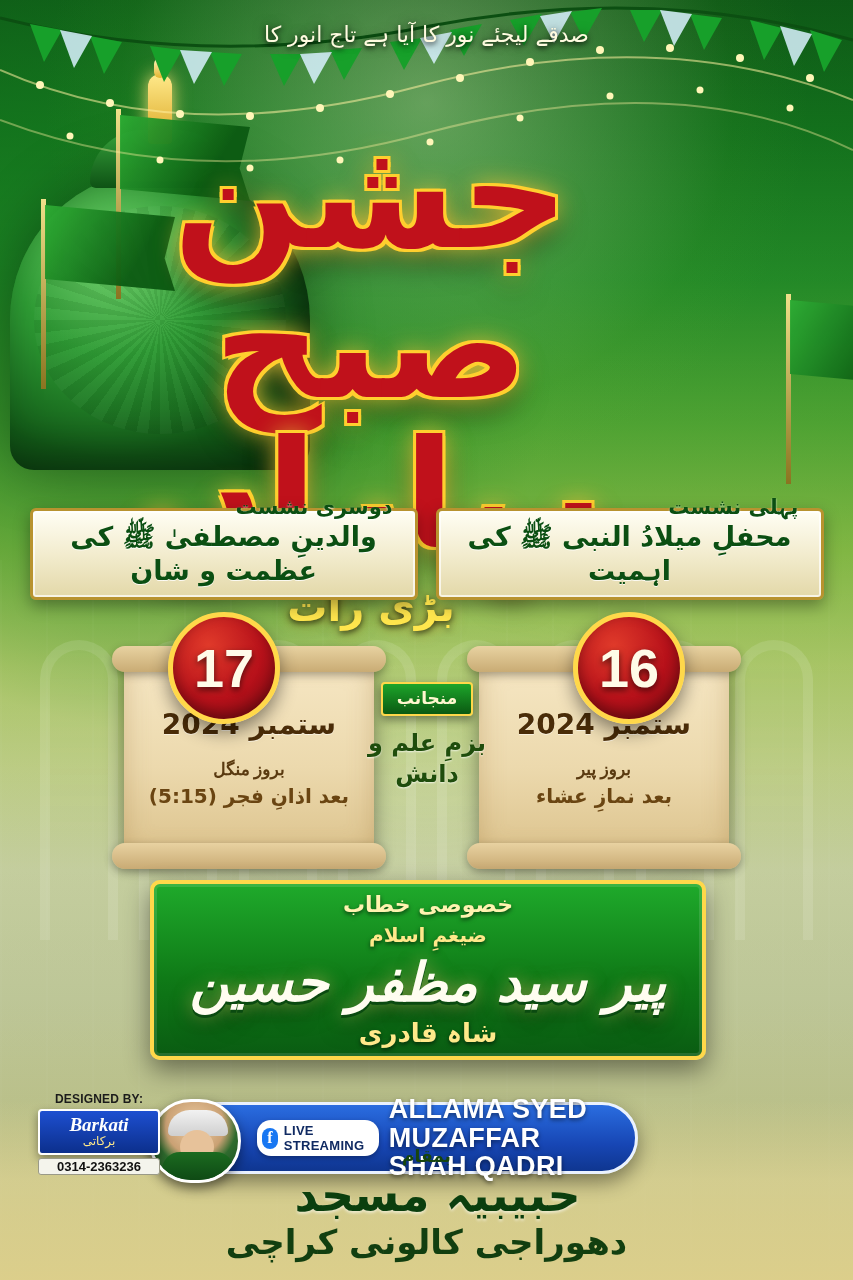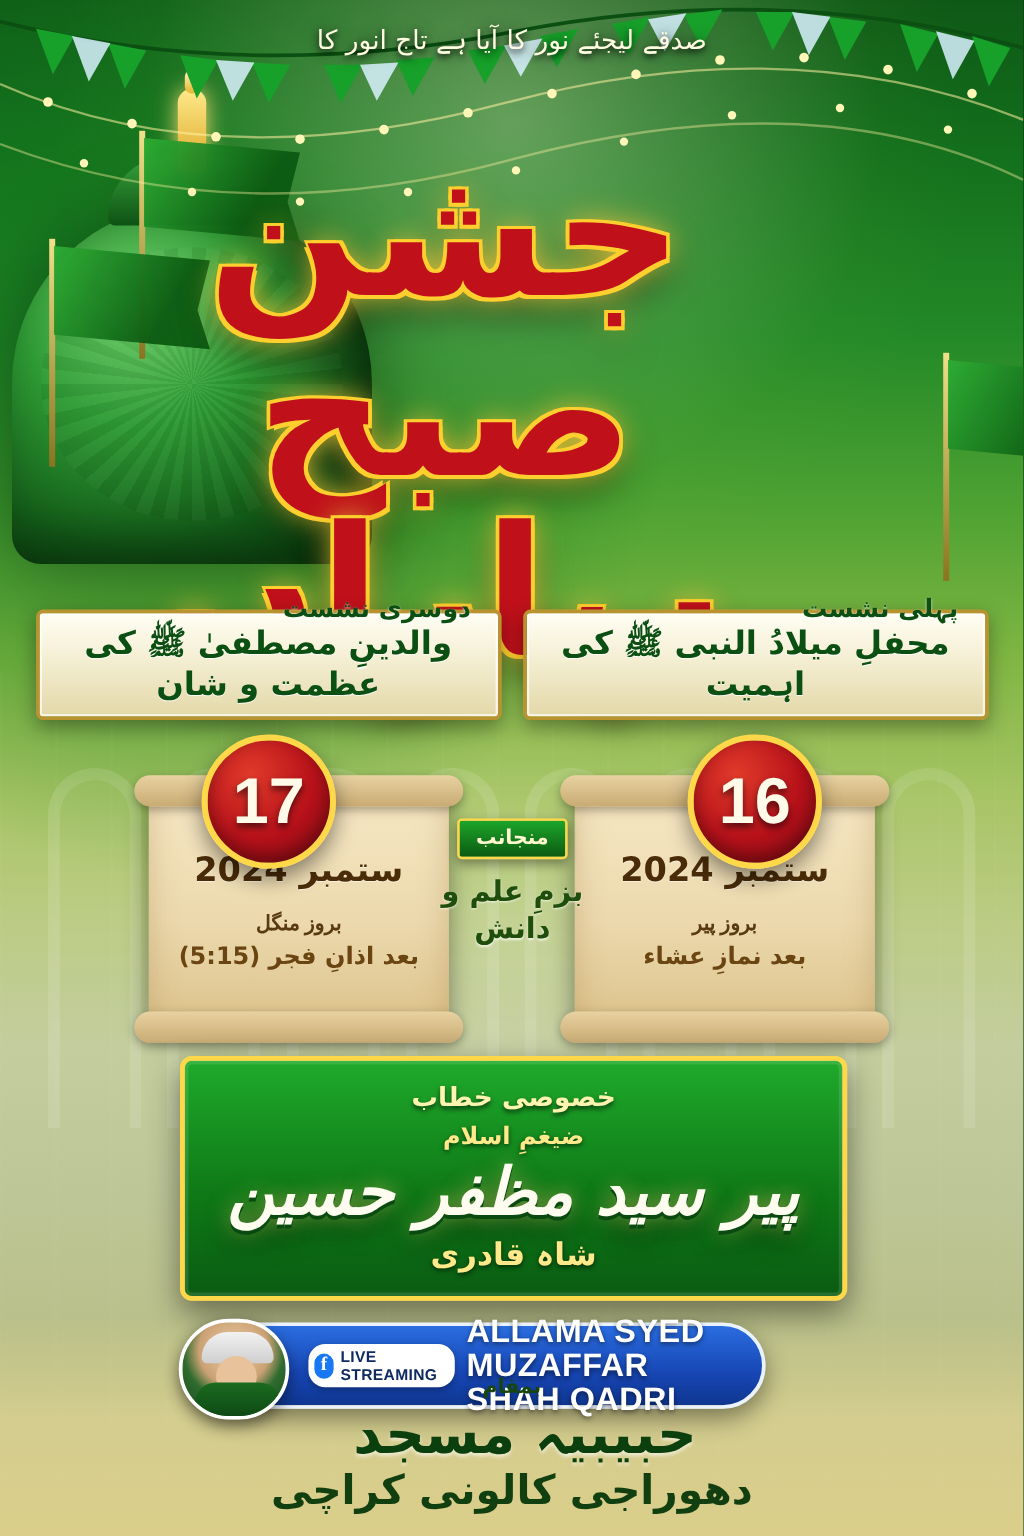--- a/index.html
+++ b/index.html
@@ -236,21 +236,21 @@
     box-shadow: 0 4px 10px rgba(0,0,0,.4);
   }
   .center-tag .sub {
     margin-top: 12px;
     font-family:"DejaVu Sans",sans-serif; font-weight:bold; font-size: 24px; line-height:1.3;
     color:#1f4d0c; text-shadow: 0 1px 2px rgba(255,255,255,.7);
   }
 
   
   .speaker-panel {
-    position:absolute; left: 150px; top: 880px; width: 556px; height: 204px; z-index: 7;
+    position:absolute; left: 150px; top: 880px; width: 556px; height: 180px; z-index: 7;
     background: linear-gradient(180deg,#1faa2b 0%, #0f7a17 55%, #0a5c12 100%);
     border: 4px solid #ffd84a;
     border-radius: 10px;
     box-shadow: 0 10px 26px rgba(0,0,0,.45), inset 0 0 0 3px rgba(255,255,255,.12);
     direction: rtl; text-align:center;
     display:flex; flex-direction:column; align-items:center; justify-content:center; gap: 6px;
   }
   .speaker-kicker {
     font-family:"DejaVu Sans",sans-serif; font-weight:bold; font-size: 22px; color:#fff3b0;
     text-shadow: 0 2px 4px rgba(0,0,0,.6);
@@ -457,20 +457,21 @@
         <circle cx="790" cy="108" r="3.5"></circle>
     </g>
   </svg>
 
   <div class="couplet">
     <span>صدقے لیجئے نور کا آیا ہے تاج انور کا</span>
   </div>
 
   <div class="title-block">
     <div class="title-main">جشن صبح بہاراں</div>
+    <div class="title-sub">بڑی رات</div>
   </div>
 
   <div class="sessions">
     <div class="session">
       <span class="session-tag">پہلی نشست</span>
       <span class="session-text">محفلِ میلادُ النبی ﷺ کی اہمیت</span>
     </div>
     <div class="session">
       <span class="session-tag">دوسری نشست</span>
       <span class="session-text">والدینِ مصطفیٰ ﷺ کی عظمت و شان</span>
@@ -519,20 +520,28 @@
     <div class="fb-badge">
       <span class="fb-circle">f</span>
       <span class="fb-text">LIVE STREAMING</span>
     </div>
     <div class="live-name">
       <div>ALLAMA SYED</div>
       <div>MUZAFFAR SHAH QADRI</div>
     </div>
   </div>
 
+  <div class="designer">
+    <div class="designer-label">DESIGNED BY:</div>
+    <div class="designer-card">
+      <div class="designer-brand">Barkati</div>
+      <div class="designer-brand-ur">برکاتی</div>
+    </div>
+    <div class="designer-phone">0314-2363236</div>
+  </div>
 
   <div class="venue">
     <div class="venue-crest">بمقام</div>
     <div class="venue-name">حبیبیہ مسجد</div>
     <div class="venue-area">دھوراجی کالونی کراچی</div>
   </div>
 
 </div>
 
 </body></html>

